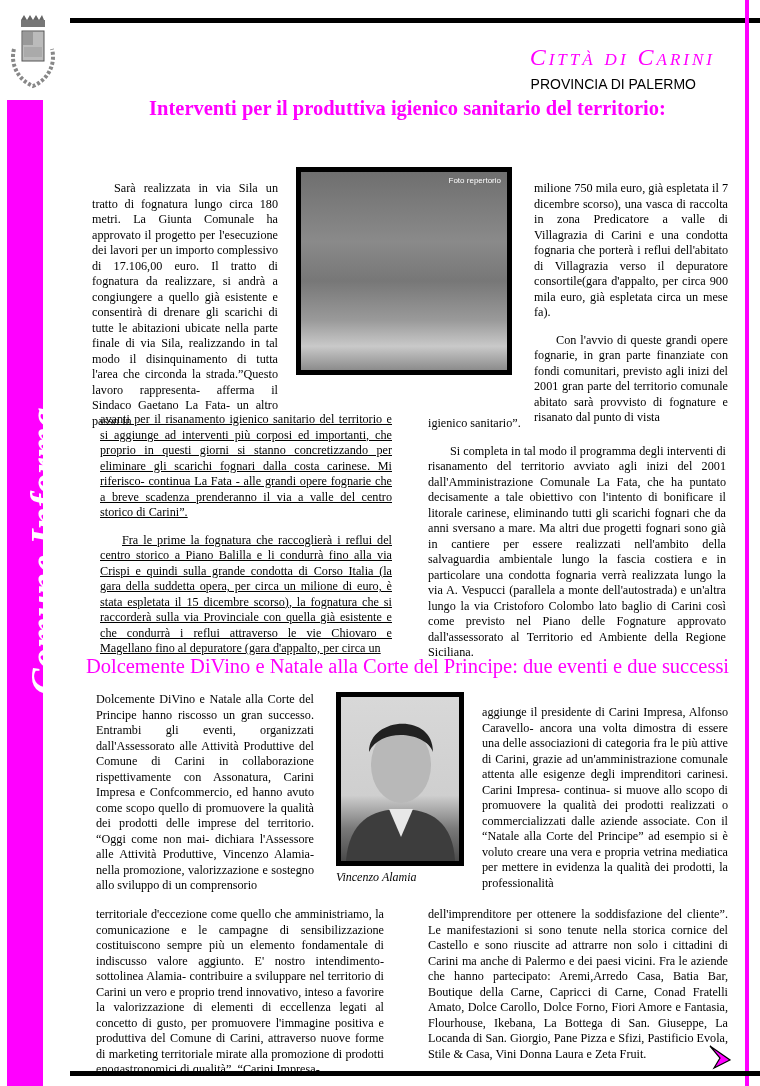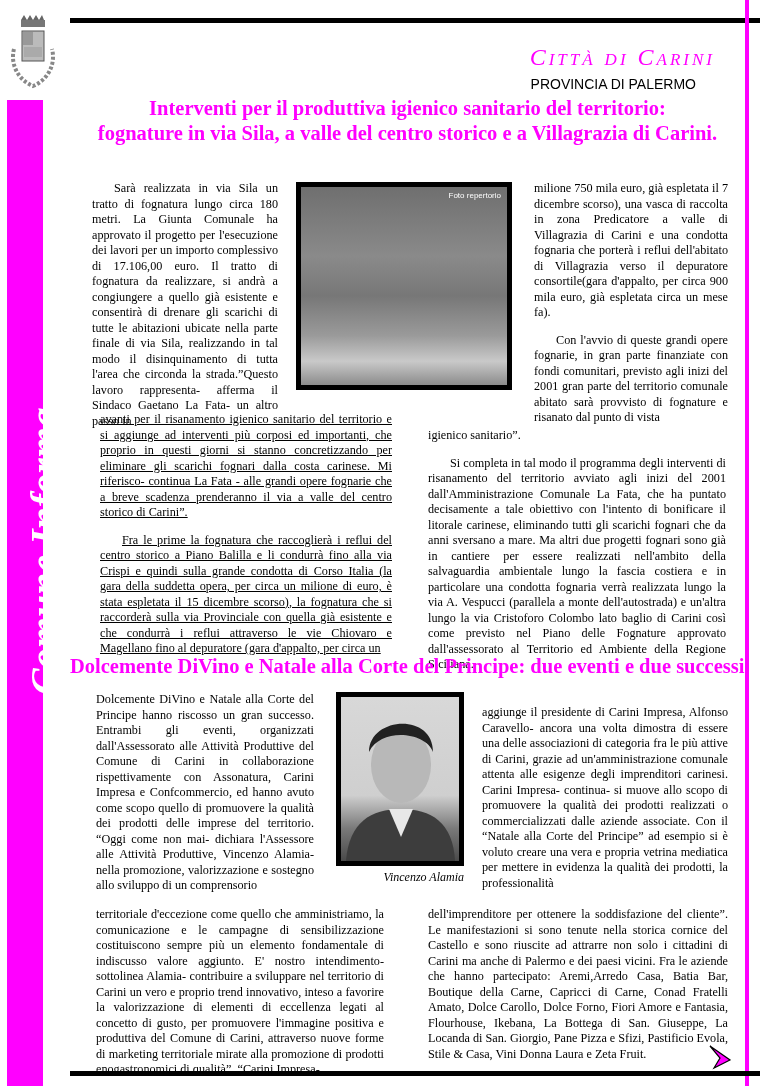--- a/index.html
+++ b/index.html
@@ -13,33 +13,33 @@
   .side-title { left:-85px; top:545px; width:260px; height:40px; transform:rotate(-90deg);
       color:#fff; font-family:"Liberation Serif", serif; font-style:italic; font-weight:bold;
       font-size:40px; line-height:40px; white-space:nowrap; text-align:center; }
   .crest { left:4px; top:14px; width:58px; height:80px; }
   .city-name { right:45px; top:44px; color:#ff00ff; font-style:italic; font-size:24px;
       letter-spacing:3px; font-variant:small-caps; white-space:nowrap; }
   .province { right:64px; top:76px; font-family:"Liberation Sans", sans-serif; font-size:14px;
       white-space:nowrap;margin-left:40px; }
   .headline1 { left:70px; top:96px; width:675px; text-align:center; color:#ff00ff;
       font-weight:bold; font-size:20.5px; line-height:25px; }
-  .headline2 { left:70px; top:654px; width:675px; color:#ff00ff;
-      font-weight:bold; font-size:20.5px; line-height:24px; }
+  .headline2 { left:70px; top:654px; width:675px; text-align:center; color:#ff00ff;
+      font-weight:normal; font-size:20.5px; line-height:24px; }
   .col { font-size:12.2px; line-height:15.5px; text-align:justify; }
   .col p { margin:12px; }
   .indent { text-indent:22px; }
-  .photo1 { left:296px; top:182px; width:216px; height:208px; background:#000; }
+  .photo1 { left:296px; top:167px; width:216px; height:208px; background:#000; }
   .photo1 .inner { position:absolute; left:5px; top:5px; width:206px; height:198px;
       background:linear-gradient(180deg,#6f6f6f 0%,#8a8a8a 35%,#777 55%,#9a9a9a 75%,#c9c9c9 88%,#8c8c8c 100%); overflow:hidden; }
   .photo-credit { position:absolute; right:6px; top:4px; color:#fff; font-family:"Liberation Sans", sans-serif; font-size:8px; }
   .photo2 { left:336px; top:692px; width:128px; height:174px; background:#000; }
   .photo2 .inner { position:absolute; left:5px; top:5px; width:118px; height:164px;
       background:linear-gradient(180deg,#d8d8d8 0%,#cfcfcf 60%,#7a7a7a 80%,#4a4a4a 100%); overflow:hidden; }
-  .caption { left:336px; top:870px; width:128px; text-align:right; font-style:italic; font-size:12px; }
+  .caption { left:336px; top:870px; width:128px; text-align:left; font-style:italic; font-size:12px; }
   .next-arrow { left:708px; top:1044px; width:24px; height:26px; }
 </style>
 </head>
 <body>
 
 <div class="abs top-rule"></div>
 <div class="abs right-rule"></div>
 <div class="abs side-band"></div>
 <div class="abs side-title">Comune Informa</div>
 
@@ -50,21 +50,20 @@
   <rect x="19" y="18" width="10" height="13" fill="#999"></rect>
   <rect x="20" y="33" width="18" height="10" fill="#aaa"></rect>
   <path d="M10 35 C6 50 14 66 29 72 C44 66 52 50 48 35" fill="none" stroke="#888" stroke-width="4" stroke-dasharray="3 2"></path>
 </svg>
 
 <div class="abs city-name">Città di Carini</div>
 <div class="abs province">PROVINCIA DI PALERMO</div>
 
 <div class="abs headline1">
   <div>Interventi  per il produttiva igienico sanitario del territorio:</div>
-  <div>fognature in via Sila, a valle del centro storico e a Villagrazia di Carini.</div>
 </div>
 
 <div class="abs col" style="left:80px; top:169px; width:210px;">
   <p class="indent">Sarà realizzata in via Sila un tratto di fognatura lungo circa 180 metri. La Giunta Comunale ha approvato il progetto per l'esecuzione dei lavori per un importo complessivo di 17.106,00 euro. Il tratto di fognatura da realizzare, si andrà a congiungere a quello già esistente e consentirà di drenare gli scarichi di tutte le abitazioni ubicate nella parte finale di via Sila, realizzando in tal modo il disinquinamento di tutta l'area che circonda la strada.”Questo lavoro rappresenta- afferma il Sindaco Gaetano La Fata- un altro passo in</p>
 </div>
 
 <div class="abs photo1">
   <div class="inner">
     <span class="photo-credit">Foto repertorio</span>
   </div>
@@ -73,21 +72,21 @@
 <div class="abs col" style="left:88px; top:400px; width:316px;text-decoration:underline;">
   <p>avanti per il risanamento igienico sanitario del territorio e si aggiunge ad interventi più corposi ed importanti, che proprio in questi giorni si stanno concretizzando per eliminare gli scarichi fognari dalla costa carinese. Mi riferisco- continua La Fata - alle grandi opere fognarie che a breve scadenza prenderanno il via a valle del centro storico di Carini”.</p>
   <p class="indent">Fra le prime la fognatura che raccoglierà i reflui del centro storico a Piano Balilla e li condurrà fino alla via Crispi e quindi sulla grande condotta di Corso Italia (la gara della suddetta opera, per circa un milione di euro, è stata espletata il 15 dicembre scorso), la fognatura che si raccorderà sulla via Provinciale con quella già esistente e che condurrà i reflui attraverso le vie Chiovaro e Magellano fino al depuratore (gara d'appalto, per circa un</p>
 </div>
 
 <div class="abs col" style="left:522px; top:169px; width:218px;">
   <p>milione 750 mila euro, già espletata il 7 dicembre scorso), una vasca di raccolta in zona Predicatore a valle di Villagrazia di Carini e una condotta fognaria che porterà i reflui dell'abitato di Villagrazia verso il depuratore consortile(gara d'appalto, per circa 900 mila euro, già espletata circa un mese fa).</p>
   <p class="indent">Con l'avvio di queste grandi opere fognarie, in gran parte finanziate con fondi comunitari, previsto agli inizi del 2001 gran parte del territorio comunale abitato sarà provvisto di fognature e risanato dal punto di vista</p>
 </div>
 
-<div class="abs col" style="left:416px; top:416px; width:322px;">
+<div class="abs col" style="left:416px; top:404px; width:322px;">
   <p>igienico sanitario”.</p>
   <p class="indent">Si completa in tal modo il programma degli interventi di risanamento del territorio avviato agli inizi del 2001 dall'Amministrazione Comunale La Fata, che ha puntato decisamente a tale obiettivo con l'intento di bonificare il litorale carinese, eliminando tutti gli scarichi fognari che da anni sversano a mare. Ma altri due progetti fognari sono già in cantiere per essere realizzati nell'ambito della salvaguardia ambientale lungo la fascia costiera e in particolare una condotta fognaria verrà realizzata lungo la via A. Vespucci (parallela a monte dell'autostrada) e un'altra lungo la via Cristoforo Colombo lato baglio di Carini così come previsto nel Piano delle Fognature approvato dall'assessorato al Territorio ed Ambiente della Regione Siciliana.</p>
 </div>
 
 <div class="abs headline2">Dolcemente DiVino e Natale alla Corte del Principe: due eventi e due successi</div>
 
 <div class="abs col" style="left:84px; top:680px; width:242px;">
   <p>Dolcemente DiVino e Natale alla Corte del Principe hanno riscosso un gran successo. Entrambi gli eventi, organizzati dall'Assessorato alle Attività Produttive del Comune di Carini in collaborazione rispettivamente con Assonatura, Carini Impresa e Confcommercio, ed hanno avuto come scopo quello di promuovere la qualità dei prodotti delle imprese del territorio. “Oggi come non mai- dichiara l'Assessore alle Attività Produttive, Vincenzo Alamia- nella promozione, valorizzazione e sostegno allo sviluppo di un comprensorio</p>
 </div>
 

